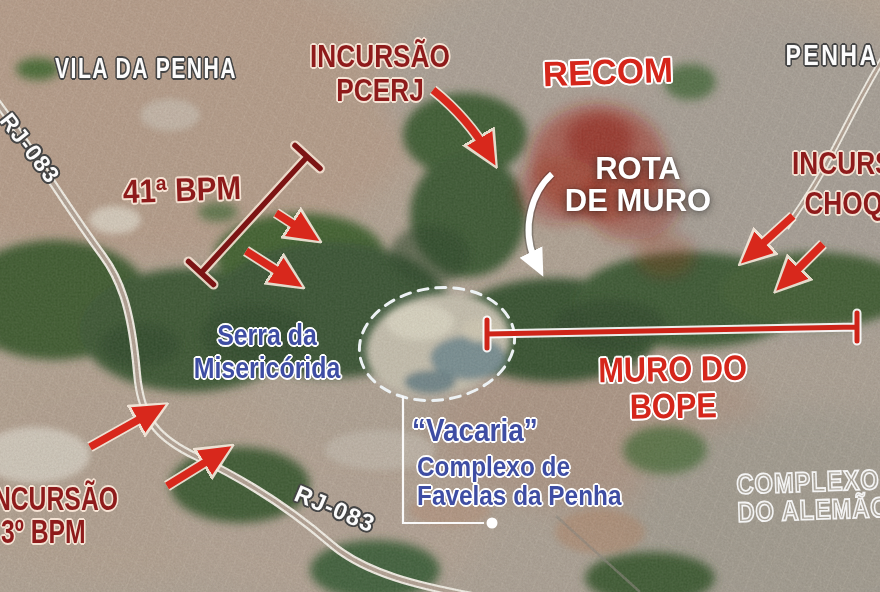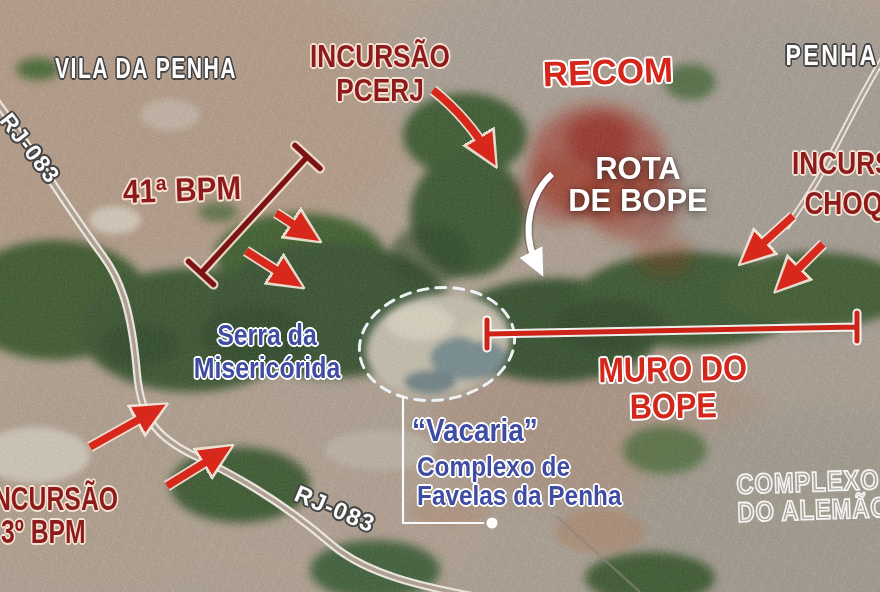--- a/index.html
+++ b/index.html
@@ -207,21 +207,21 @@
     <div class="lbl t-red" style="left:538px;top:50px;width:140px;font-size:35px;transform:rotate(-2deg);">RECOM</div>
 
     <div class="lbl t-white" style="left:762px;top:36px;width:140px;font-size:29px;letter-spacing:3px;transform:scaleX(.8);">PENHA</div>
 
     <div class="lbl t-darkred" style="left:762px;top:139px;width:200px;font-size:32px;line-height:1.25;transform:scaleX(.82);">INCURSÃO
 CHOQUE</div>
 
     <div class="lbl t-darkred" style="left:102px;top:169px;width:160px;font-size:33px;transform:rotate(-2deg) scaleX(.9);">41ª BPM</div>
 
     <div class="lbl t-solidwhite" style="left:553px;top:149px;width:170px;font-size:31px;line-height:1.02;">ROTA
-DE BOPE</div>
+DE MURO</div>
 
     <div class="lbl t-blue" style="left:162px;top:314px;width:210px;font-size:30px;line-height:1.1;transform:scaleX(.83);">Serra da
 Misericórida</div>
 
     <div class="lbl t-red" style="left:538px;top:347px;width:270px;font-size:35px;transform:rotate(-1deg) scaleX(.88);">MURO DO BOPE</div>
 
     <div class="lbl t-blue o-left" style="left:412px;top:411px;width:200px;font-size:31px;transform:scaleX(.9);">“Vacaria”</div>
 
     <div class="lbl t-blue o-left" style="left:417px;top:449px;width:240px;font-size:28px;line-height:1.02;transform:scaleX(.87);">Complexo de
 Favelas da Penha</div>

